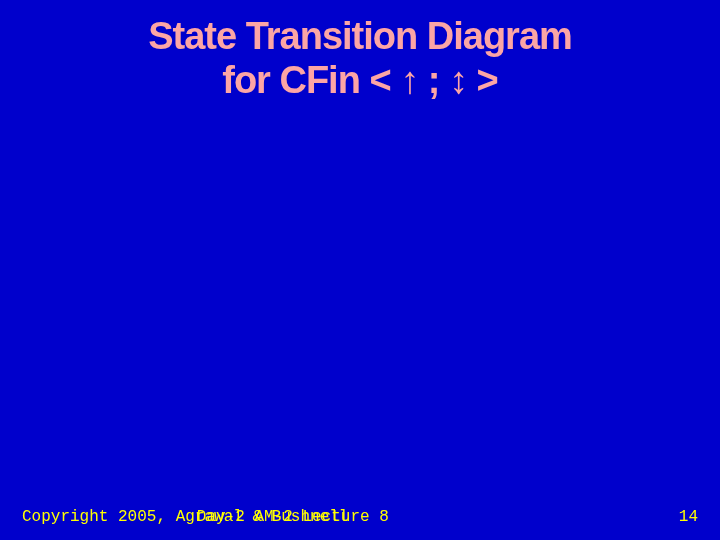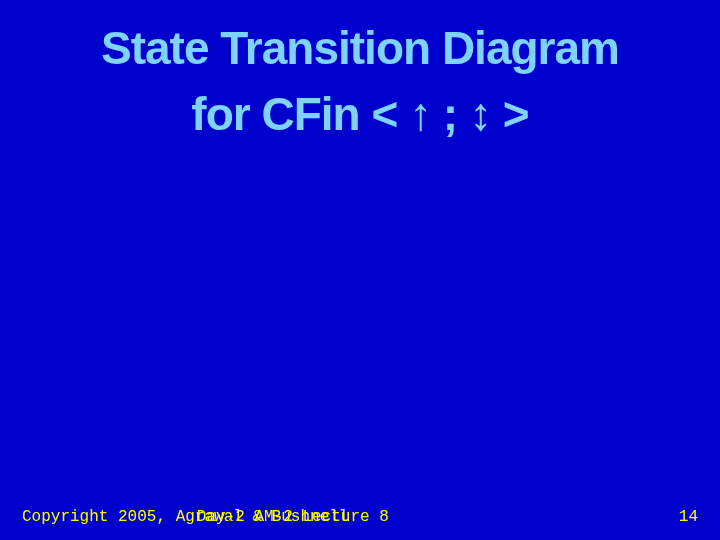--- a/index.html
+++ b/index.html
@@ -10,34 +10,34 @@
     body {
       width: 720px;
       height: 540px;
       background: #0000cc;
       position: relative;
       font-family: Arial, Helvetica, sans-serif;
       overflow: hidden;
     }
     .title {
       position: absolute;
-      top: 23px;
+      top: 16px;
       left: 0;
       right: 0;
       text-align: center;
       font-family: "Arial Black", Arial, sans-serif;
       font-weight: 900;
-      font-size: 46px;
+      font-size: 38px;
       line-height: 1.1;
-      color: #7dd3fc;
+      color: #fca5a5;
       letter-spacing: -1px;
     }
     .title .line2 {
       display: block;
-      margin-top: 15px;
+      margin-top: 2px;
     }
     .arrow-up {
       display: inline-block;
       font-family: Arial, sans-serif;
       font-weight: normal;
     }
     .footer {
       position: absolute;
       bottom: 14px;
       left: 0;

